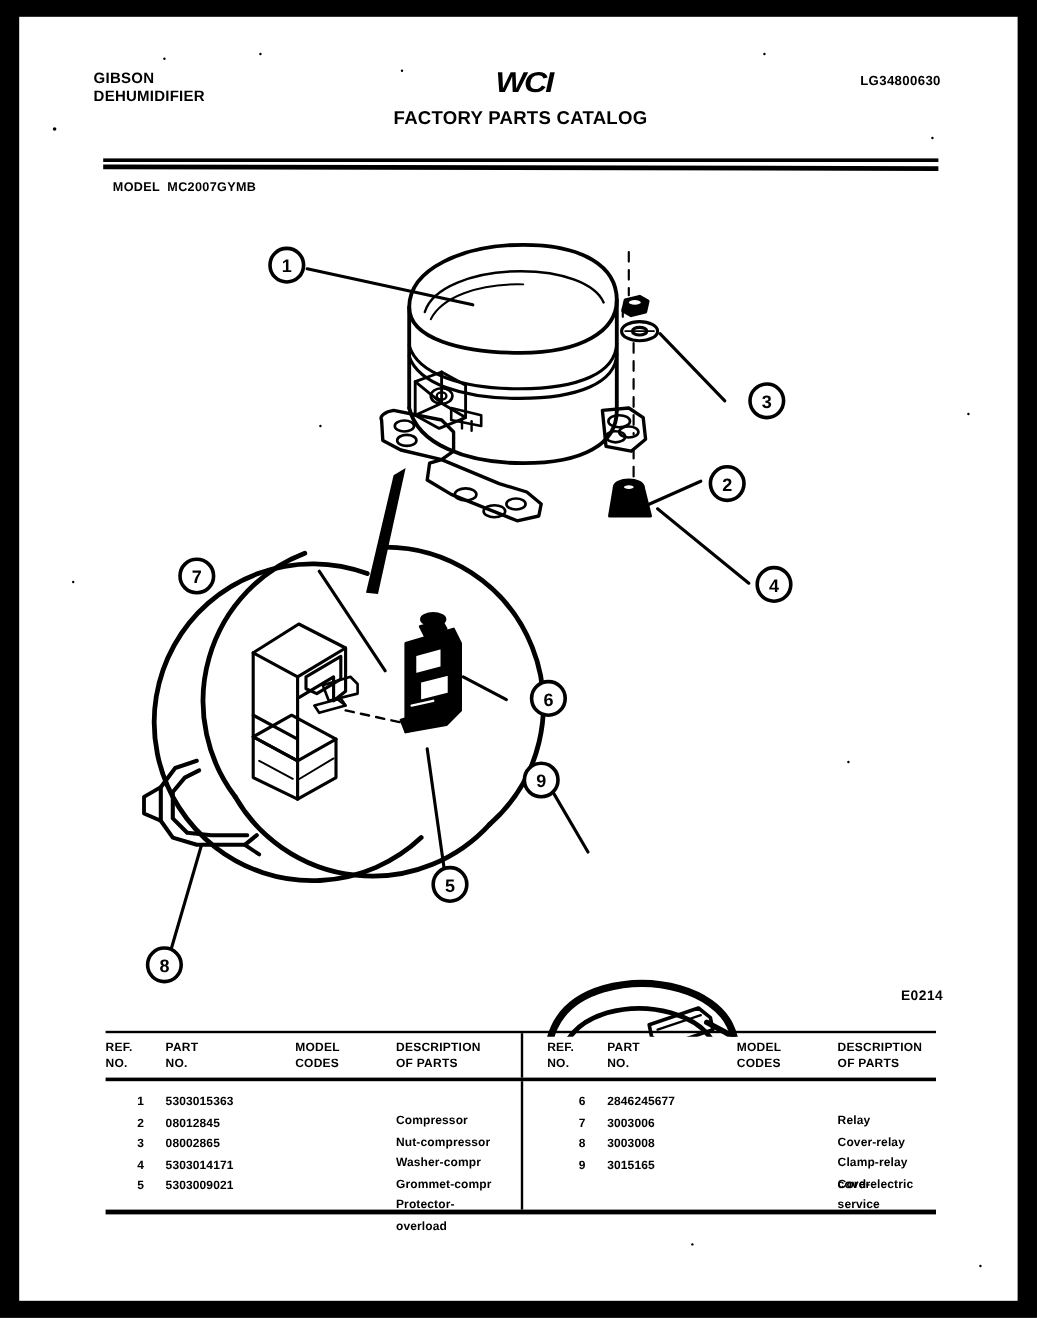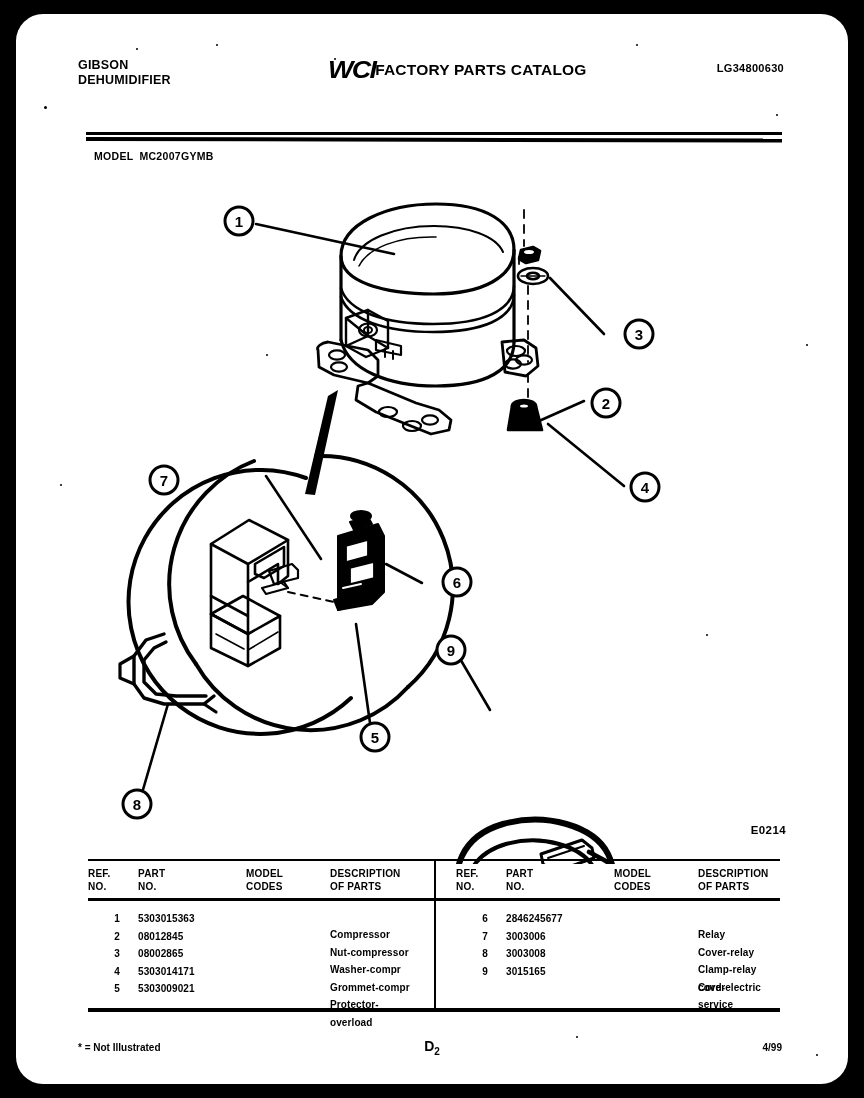--- a/index.html
+++ b/index.html
@@ -11,36 +11,35 @@
     position:relative;
     width:864px;height:1098px;
     background:#000;
     overflow:hidden;
   }
   #sheet{
     position:absolute;
     left:16px;top:14px;
     width:832px;height:1070px;
     background:#fff;
-    border-radius:27px;
   }
 
   
   .hdr{
     position:absolute;left:0;top:0;width:832px;height:110px;
   }
   .brand{
     position:absolute;left:62px;top:44px;
     font-size:12.5px;font-weight:bold;line-height:14.5px;
     letter-spacing:.2px;color:#000;
   }
   .brand span{display:block;}
   .wci-block{
     position:absolute;left:312px;top:44px;
-    display:flex;align-items:center;gap:5px;
+    display:flex;align-items:center;gap:5px;flex-direction:column;
   }
   .wci-logo{
     font-size:24px;font-weight:bold;font-style:italic;
     letter-spacing:-1.5px;line-height:24px;
     color:#000;
     transform:scaleX(1.12);
     transform-origin:left center;
   }
   .wci-title{
     font-size:15.5px;font-weight:bold;letter-spacing:.2px;
@@ -509,25 +508,20 @@
                 <div class="dcell d-code"></div>
                 <div class="dcell d-desc">Cord-electric service</div>
               </div>
             </div>
         </div>
       </div>
 
       <div class="trule-bot"></div>
     </div>
 
-    <div class="ftr">
-      <div class="notill">* = Not Illustrated</div>
-      <div class="pageno"><span>D</span><sub>2</sub></div>
-      <div class="date">4/99</div>
-    </div>
 
     <div class="speck" style="left:28px;top:92px;width:3px;height:3px;"></div>
     <div class="speck" style="left:120px;top:34px;width:2px;height:2px;"></div>
     <div class="speck" style="left:200px;top:30px;width:2px;height:2px;"></div>
     <div class="speck" style="left:318px;top:44px;width:2px;height:2px;"></div>
     <div class="speck" style="left:620px;top:30px;width:2px;height:2px;"></div>
     <div class="speck" style="left:760px;top:100px;width:2px;height:2px;"></div>
     <div class="speck" style="left:790px;top:330px;width:2px;height:2px;"></div>
     <div class="speck" style="left:44px;top:470px;width:2px;height:2px;"></div>
     <div class="speck" style="left:250px;top:340px;width:2px;height:2px;"></div>

